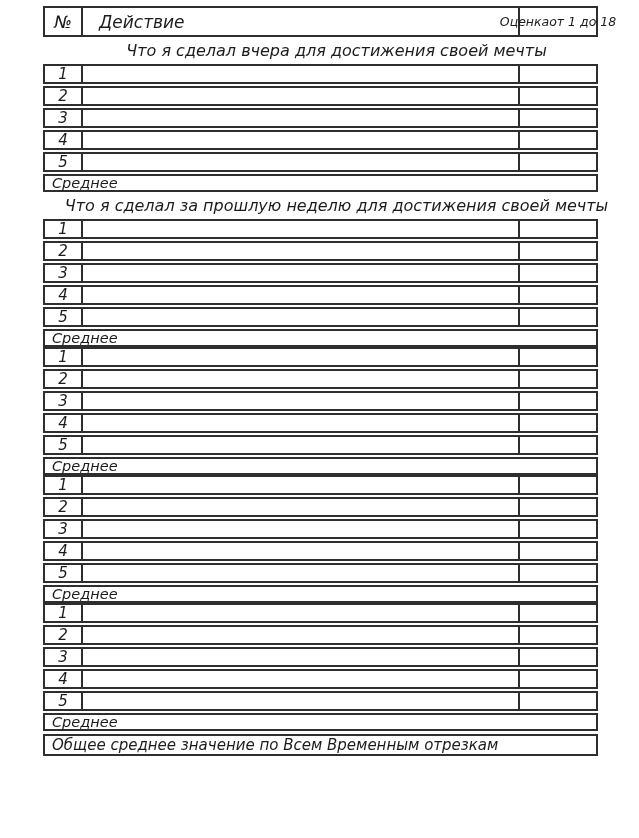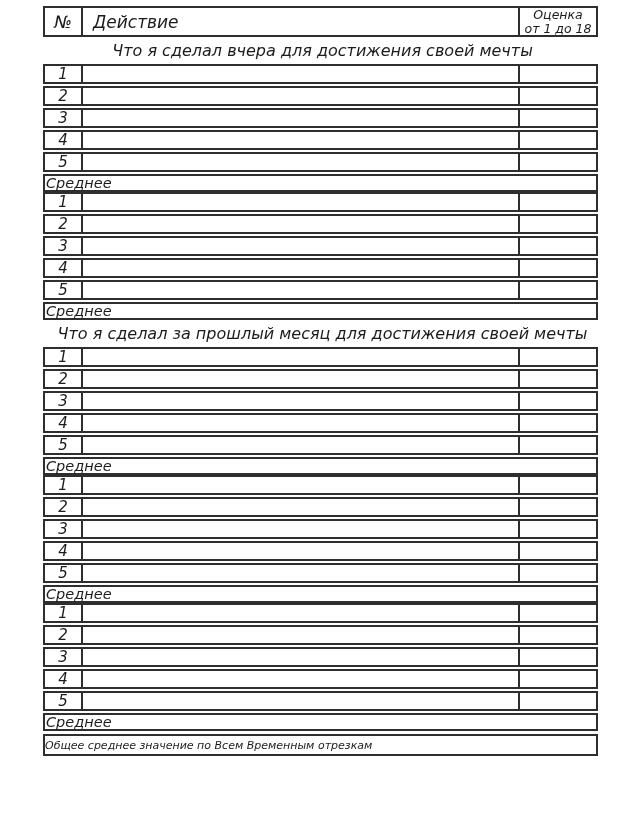--- a/index.html
+++ b/index.html
@@ -32,57 +32,57 @@
     display: flex;
     align-items: center;
     justify-content: center;
     font-size: 15px;
   }
   .header-table .num-cell { font-size: 17px; }
   .action-cell {
     flex: 1;
     display: flex;
     align-items: center;
-    padding-left: 10px;
+    padding-left: 16px;
     font-size: 17px;
   }
   .score-cell {
     width: 78px;
     border-left: 2px solid #2e2e2e;
     display: flex;
-    flex-direction: column;
-    align-items: center;
-    justify-content: flex-end;
+    flex-direction: row;
+    align-items: center;
+    justify-content: center;
   }
   .header-table .score-cell div {
     font-size: 12.5px;
     line-height: 13.5px;
     white-space: nowrap;
   }
   .section-title {
     width: 555px;
     text-align: center;
     font-size: 16px;
     line-height: 19px;
-    margin: 4px 2px;
+    margin: 4px 16px;
     white-space: nowrap;
   }
   .body-row { height: 20px; margin-bottom: 2px; }
   .avg-row {
     height: 18px;
     align-items: center;
-    padding-left: 1px;
+    padding-left: 7px;
     font-size: 14.5px;
   }
   .total-row {
     height: 22px;
     margin-top: 3px;
     align-items: center;
-    padding-left: 0;
-    font-size: 11px;
+    padding-left: 7px;
+    font-size: 15px;
   }
 </style>
 </head>
 <body>
 
 <div class="page">
 
   <div class="sheet-row header-table">
     <div class="num-cell">№</div>
     <div class="action-cell">Действие</div>
@@ -125,58 +125,58 @@
     <div class="action-cell"></div>
     <div class="score-cell"></div>
   </div>
 </div>
     <div class="sheet-row avg-row">
       <span>Среднее</span>
     </div>
   </section>
 
   <section>
-    <div>
-  <div class="sheet-row body-row">
-    <div class="num-cell">1</div>
-    <div class="action-cell"></div>
-    <div class="score-cell"></div>
-  </div>
-
-  <div class="sheet-row body-row">
-    <div class="num-cell">2</div>
-    <div class="action-cell"></div>
-    <div class="score-cell"></div>
-  </div>
-
-  <div class="sheet-row body-row">
-    <div class="num-cell">3</div>
-    <div class="action-cell"></div>
-    <div class="score-cell"></div>
-  </div>
-
-  <div class="sheet-row body-row">
-    <div class="num-cell">4</div>
-    <div class="action-cell"></div>
-    <div class="score-cell"></div>
-  </div>
-
-  <div class="sheet-row body-row">
-    <div class="num-cell">5</div>
-    <div class="action-cell"></div>
-    <div class="score-cell"></div>
-  </div>
-</div>
-    <div class="sheet-row avg-row">
-      <span>Среднее</span>
-    </div>
-  </section>
-
-  <section>
-    <div class="section-title">Что я сделал за прошлый месяц для достижения своей мечты</div>
+    <div class="section-title">Что я сделал за прошлую неделю для достижения своей мечты</div>
+    <div>
+  <div class="sheet-row body-row">
+    <div class="num-cell">1</div>
+    <div class="action-cell"></div>
+    <div class="score-cell"></div>
+  </div>
+
+  <div class="sheet-row body-row">
+    <div class="num-cell">2</div>
+    <div class="action-cell"></div>
+    <div class="score-cell"></div>
+  </div>
+
+  <div class="sheet-row body-row">
+    <div class="num-cell">3</div>
+    <div class="action-cell"></div>
+    <div class="score-cell"></div>
+  </div>
+
+  <div class="sheet-row body-row">
+    <div class="num-cell">4</div>
+    <div class="action-cell"></div>
+    <div class="score-cell"></div>
+  </div>
+
+  <div class="sheet-row body-row">
+    <div class="num-cell">5</div>
+    <div class="action-cell"></div>
+    <div class="score-cell"></div>
+  </div>
+</div>
+    <div class="sheet-row avg-row">
+      <span>Среднее</span>
+    </div>
+  </section>
+
+  <section>
     <div>
   <div class="sheet-row body-row">
     <div class="num-cell">1</div>
     <div class="action-cell"></div>
     <div class="score-cell"></div>
   </div>
 
   <div class="sheet-row body-row">
     <div class="num-cell">2</div>
     <div class="action-cell"></div>

